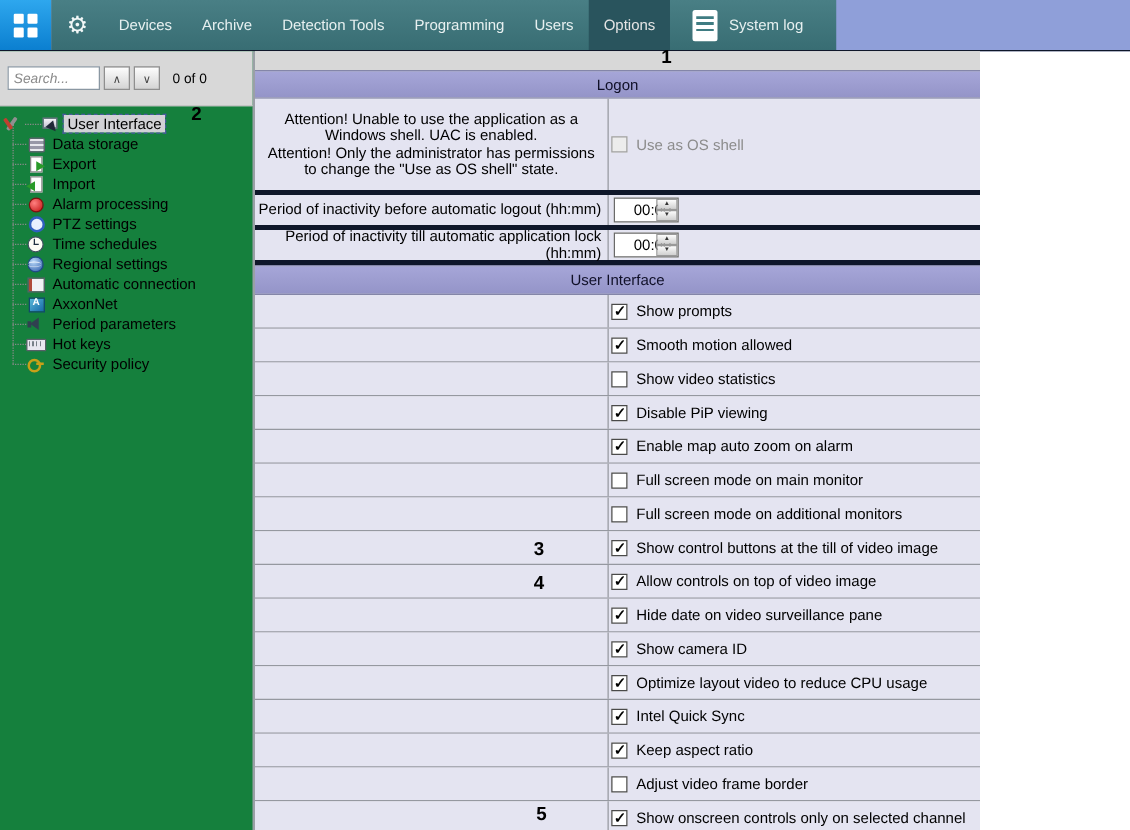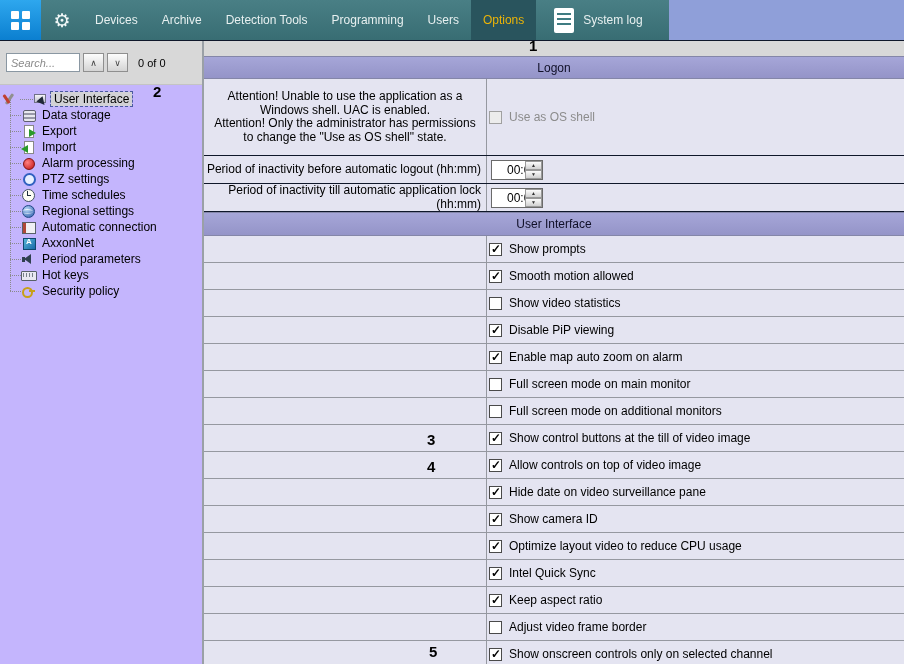--- a/index.html
+++ b/index.html
@@ -13,28 +13,28 @@
     display:flex;align-items:center;justify-content:center}
   .app-grid{width:19px;height:19px;display:grid;grid-template-columns:1fr 1fr;
     grid-template-rows:1fr 1fr;gap:3px}
   .app-grid i{background:#fff;border-radius:1px}
   .menubar{display:flex;align-items:stretch;background:linear-gradient(#497F85,#386D73);
     color:#E7F0F0}
   .gear-btn{width:34px;margin:0 4px;display:flex;align-items:center;justify-content:center;
     color:#F2F8F8;font-size:19px}
   .gear-btn::after{content:"\2699"}
   .menu-item{display:flex;align-items:center;padding:0 12px;cursor:default;white-space:nowrap}
-  .menu-item.selected{background:#29545D;color:#eab308}
+  .menu-item.selected{background:#29545D;color:#e5e5e5}
   .syslog{display:flex;align-items:center;gap:9px;padding:0 26px 0 18px}
   .log-icon{width:20px;height:25px;background:#fff;border-radius:2px;position:relative;flex:none}
   .log-icon::after{content:"";position:absolute;left:3px;right:3px;top:5px;bottom:5px;
     background:repeating-linear-gradient(#3F7C82 0 2px,transparent 2px 5px)}
 
   
-  .sidebar{position:absolute;left:0;top:41px;width:204px;height:623px;background:#c4b5fd;
+  .sidebar{position:absolute;left:0;top:41px;width:204px;height:623px;background:#15803d;
     border-right:2px solid #9aa0a6}
   .search-row{height:44px;background:#D8D8D8;display:flex;align-items:center;
     padding:0 6px;gap:3px;border-bottom:1px solid #c4c4c4}
   .search-input{width:74px;height:19px;border:1px solid #8a97a2;background:#fff;
     font-size:11px;padding:0 4px;font-family:"Liberation Sans",sans-serif}
   .search-input::placeholder{font-style:italic;color:#8a8a8a}
   .nav-btn{width:21px;height:19px;flex:none;background:linear-gradient(#fdfdfd,#d4d4d4);
     border:1px solid #8f8f8f;font-size:9px;color:#444;display:flex;align-items:center;
     justify-content:center}
   .nav-btn.up::after{content:"\2227"}
@@ -96,28 +96,28 @@
   .icon-hotkeys::before{content:"";position:absolute;left:0;top:3px;width:14px;height:8px;
     background:#e8e8f0;border:1px solid #586068;border-radius:1px}
   .icon-hotkeys::after{content:"";position:absolute;left:2px;top:5px;width:10px;height:4px;
     background:repeating-linear-gradient(90deg,#778088 0 1px,transparent 1px 3px)}
   .icon-security::before{content:"";position:absolute;left:1px;top:3px;width:7px;height:7px;
     border:2px solid #c8a018;border-radius:50%}
   .icon-security::after{content:"";position:absolute;left:8px;top:6px;width:6px;height:2px;
     background:#c8a018}
 
   
-  .main{position:absolute;left:204px;top:41px;width:700px;height:623px;background:#D8D8D8;
+  .main{position:absolute;left:204px;top:41px;width:580px;height:623px;background:#D8D8D8;
     overflow:hidden}
   .top-strip{height:15px;background:#D8D8D8}
   .section-header{height:23px;background:linear-gradient(#A6A6D8,#9494C8);
     border-top:1px solid #8486a8;border-bottom:1px solid #8486a8;
     display:flex;align-items:center;justify-content:center;color:#101028}
   .section-header.ui{height:24px}
-  .row{display:flex;background:#E4E4F1;border-bottom:1px solid #0f172a}
+  .row{display:flex;background:#E4E4F1;border-bottom:4px solid #0f172a}
   .cell-left{width:283px;flex:none;border-right:1px solid #9598a0}
   .cell-right{flex:1;display:flex;align-items:center;padding-left:2px}
   .attention-row{height:77px}
   .attention-row .cell-left{display:flex;flex-direction:column;justify-content:center;
     align-items:center;text-align:center;line-height:13.5px;padding:0 6px}
   .period-row{height:28px}
   .period-row .cell-left{display:flex;align-items:center;justify-content:flex-end;
     text-align:right;line-height:13.5px;padding-right:5px}
   .opt-row{height:27px;display:flex;background:#E4E4F1;border-bottom:1px solid #9598a0}
 

